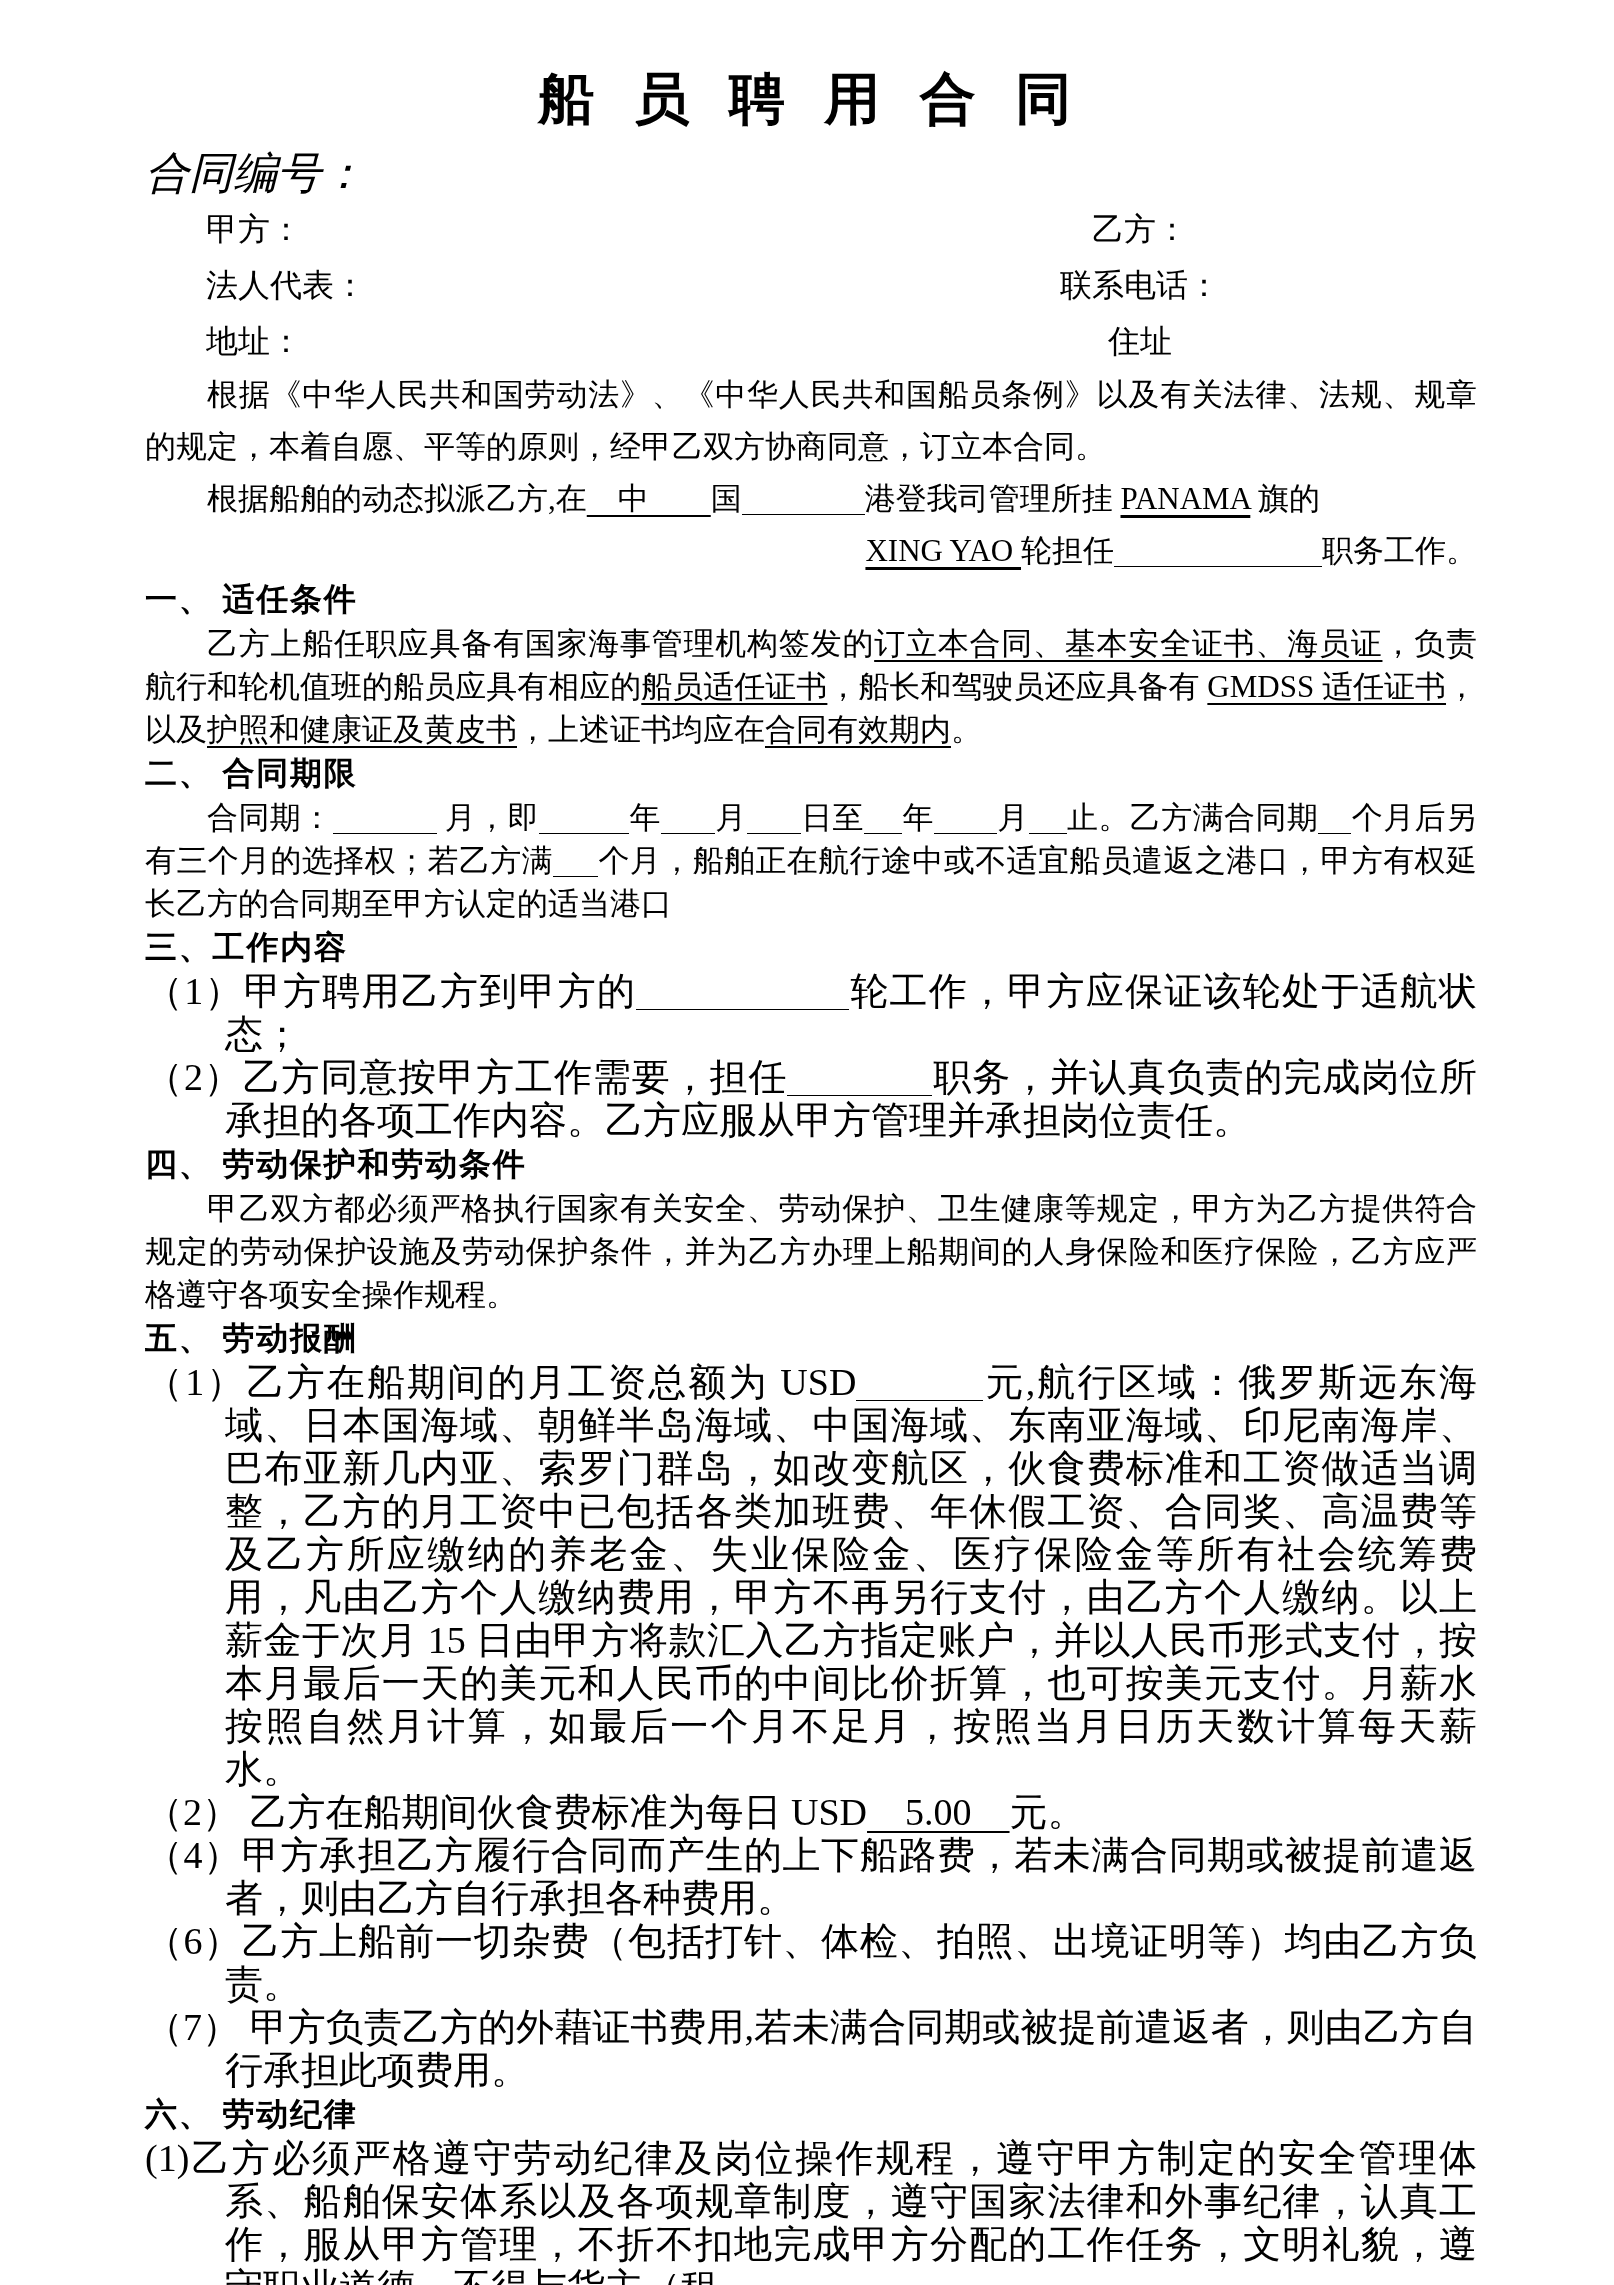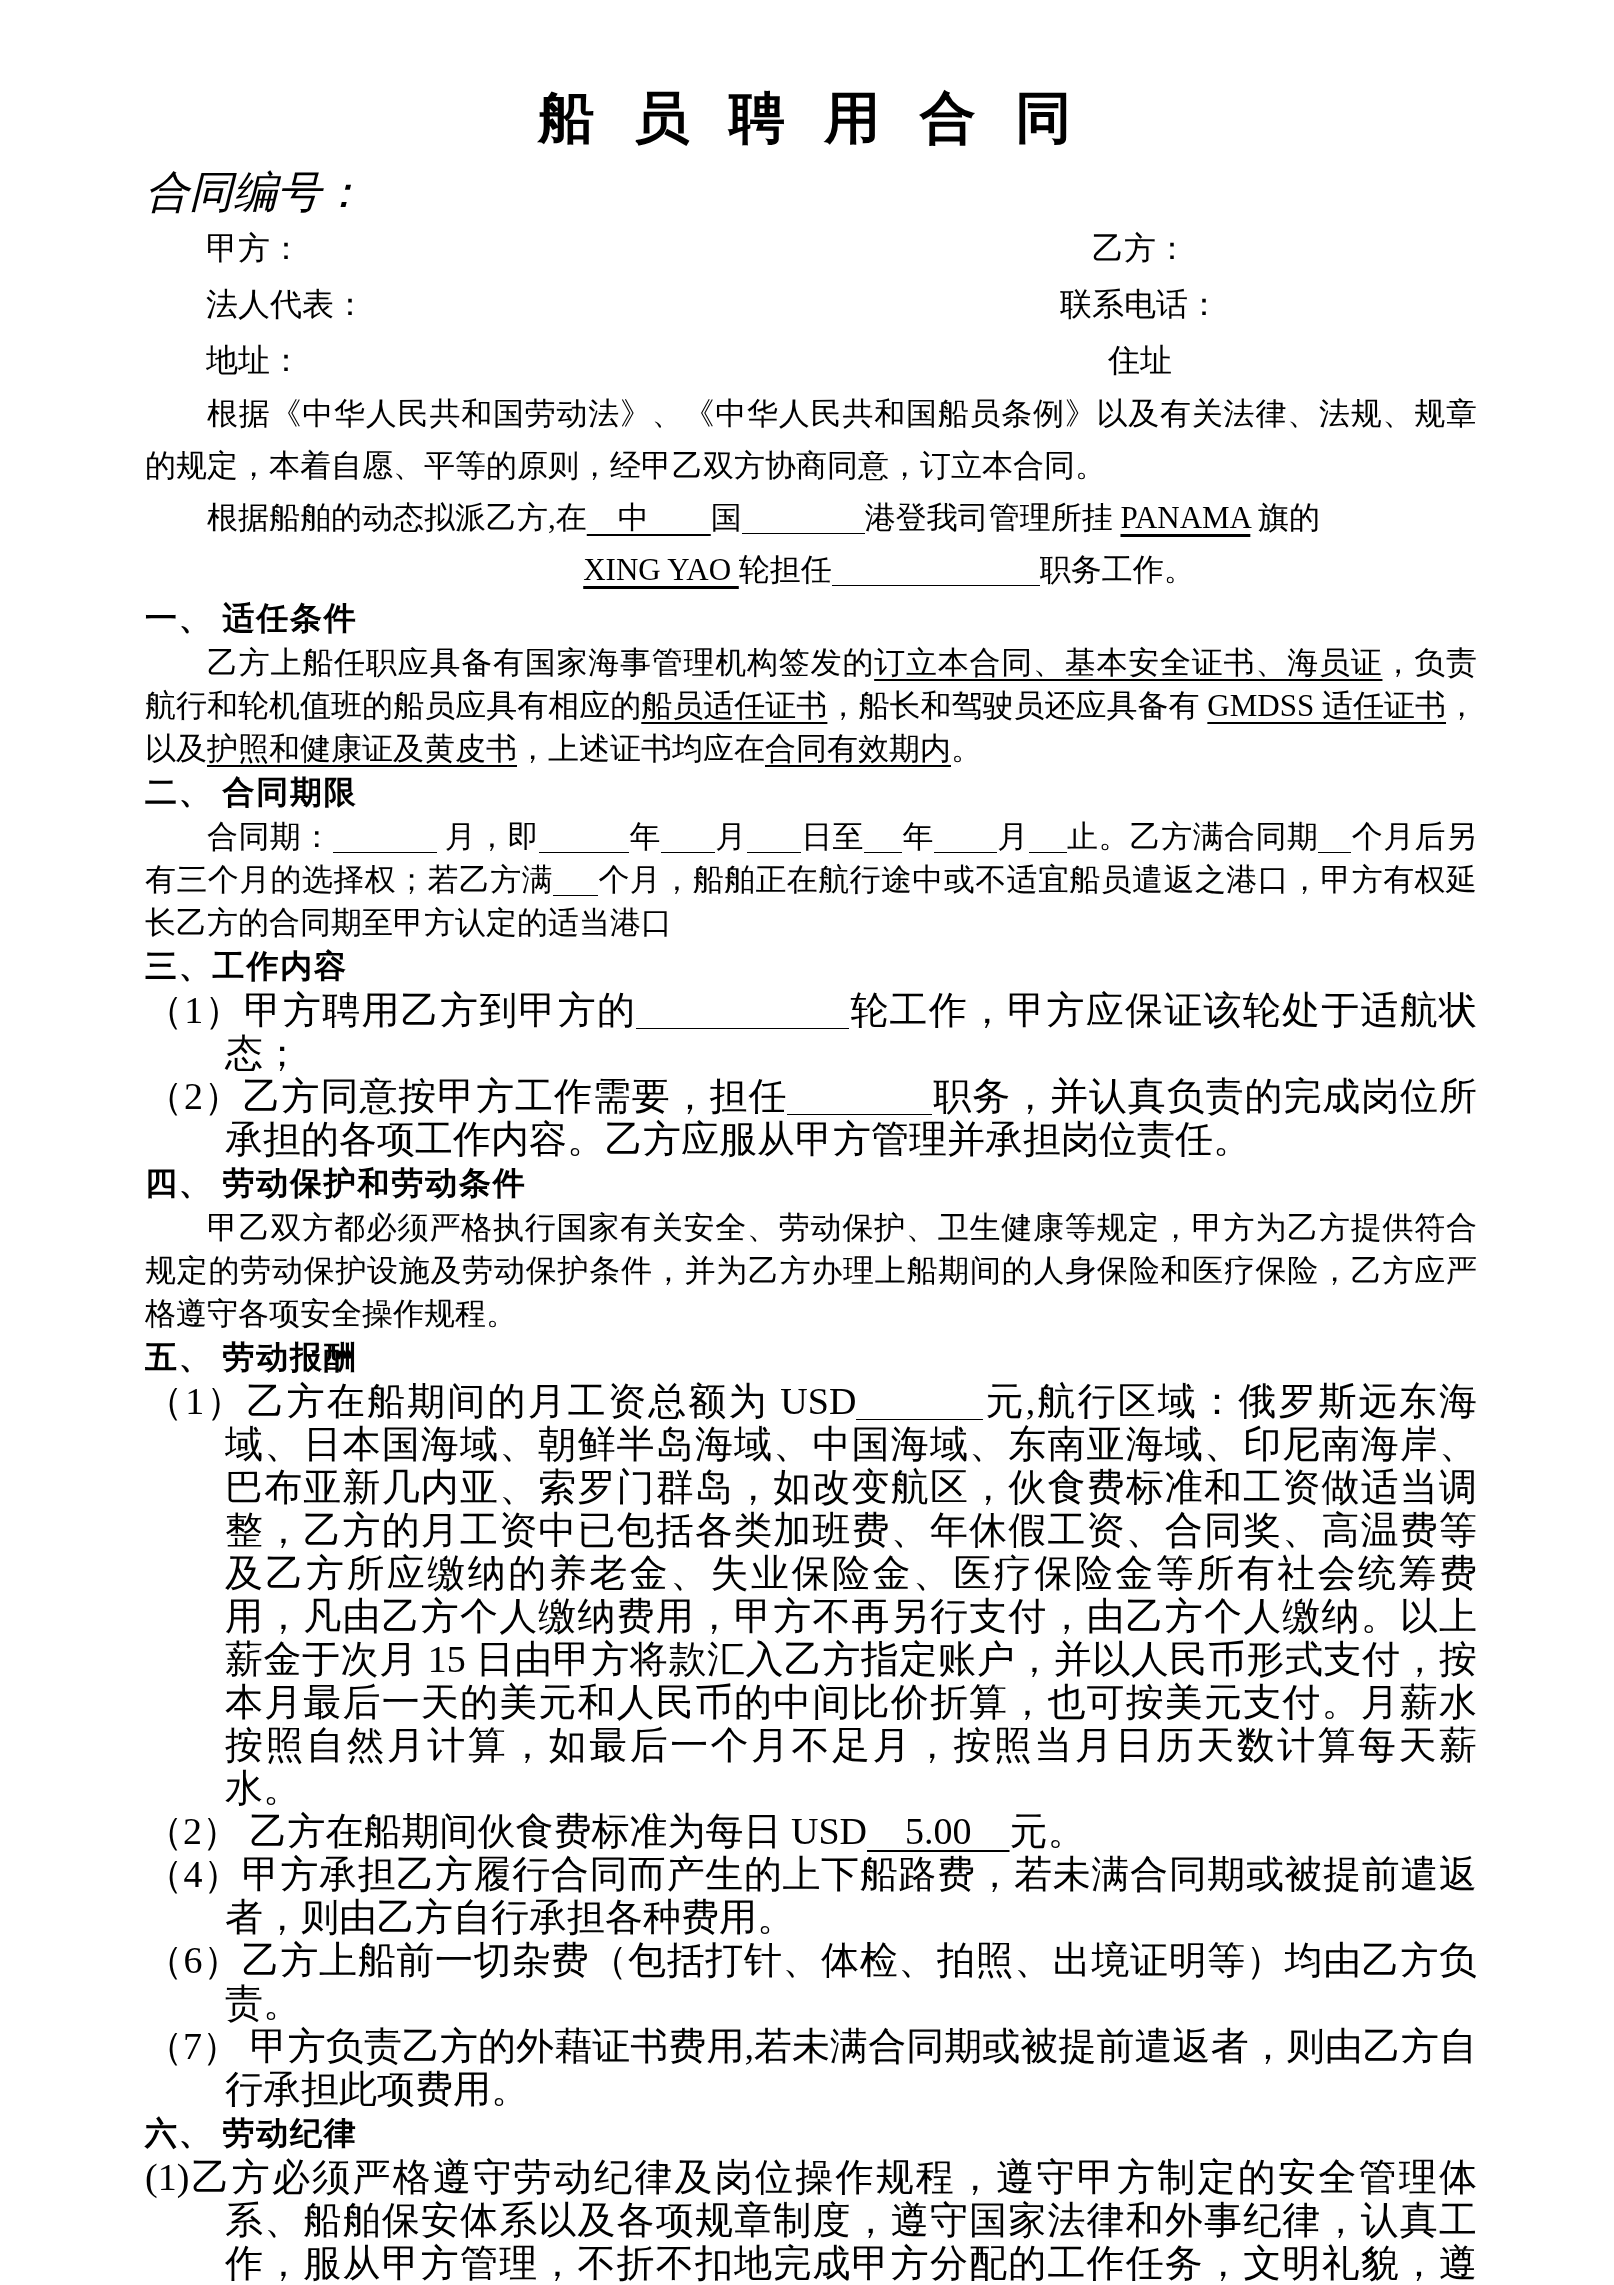--- a/index.html
+++ b/index.html
@@ -1,35 +1,35 @@
 <!DOCTYPE html>
 <html lang="zh" style="font-size:14.5px"><head>
 <meta charset="utf-8">
 <style>
   html,body { margin:0; padding:0; background:#ffffff; }
   .page {
     position:relative;
     width:1615px; height:2285px;
     box-sizing:border-box;
-    padding:84px 138px 0 145px;
+    padding:65px 138px 0 145px;
     background:#ffffff; color:#000000;
     font-family:"Liberation Serif","DejaVu Serif",serif;
     overflow:hidden;
   }
   .title {
     font-size:56px; font-weight:bold; letter-spacing:12.7px;
     text-align:center; margin:0 0 12.7px 0; line-height:69px;
   }
   .contract-no { font-size:44px; line-height:54px;font-style:italic; }
   .hrow { display:flex; font-size:32px; line-height:56px; }
   .hleft { margin-left:61px; width:597px; }
   .hright { flex:1;text-align:center; }
   .para { font-size:31px; line-height:52px; margin:0; text-align:justify; }
   .indent { text-indent:62px; }
-  .p2line2 { padding-left:156px; text-align:center; }
+  .p2line2 { padding-left:156px; text-align:right; }
   .sec h2 { font-size:32px; font-weight:bold; line-height:45px; margin:0; letter-spacing:1.8px; }
   .sec .para { line-height:43px; }
   .item {
     font-size:38px; line-height:43px; margin:0; text-align:justify;
     padding-left:80px; text-indent:-80px;
   }
   .t { }
   .u { text-decoration:underline; text-decoration-thickness:1.8px; text-underline-offset:6.3px; }
   .bu { font-weight:normal; text-decoration:underline; text-decoration-thickness:2.7px; text-underline-offset:6.3px; }
   .blank {

